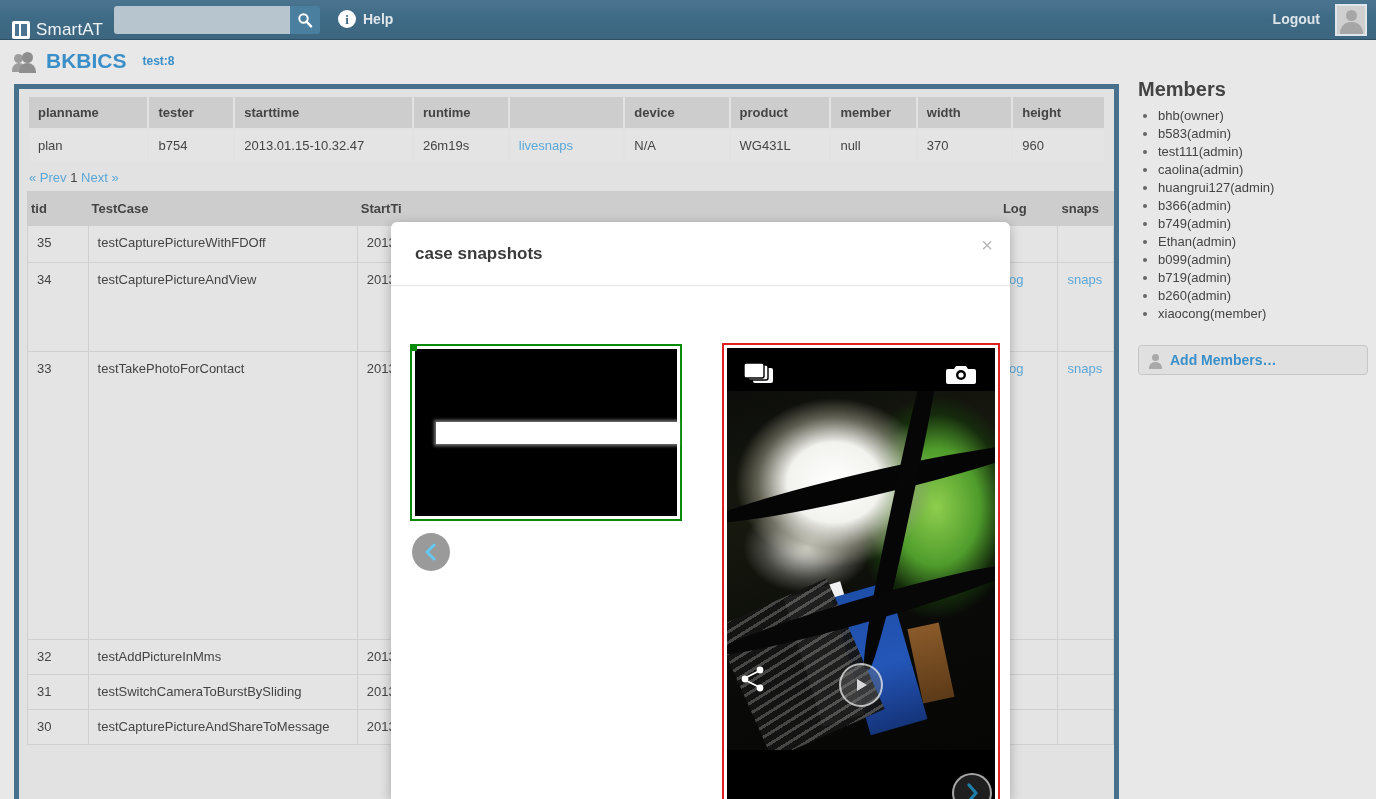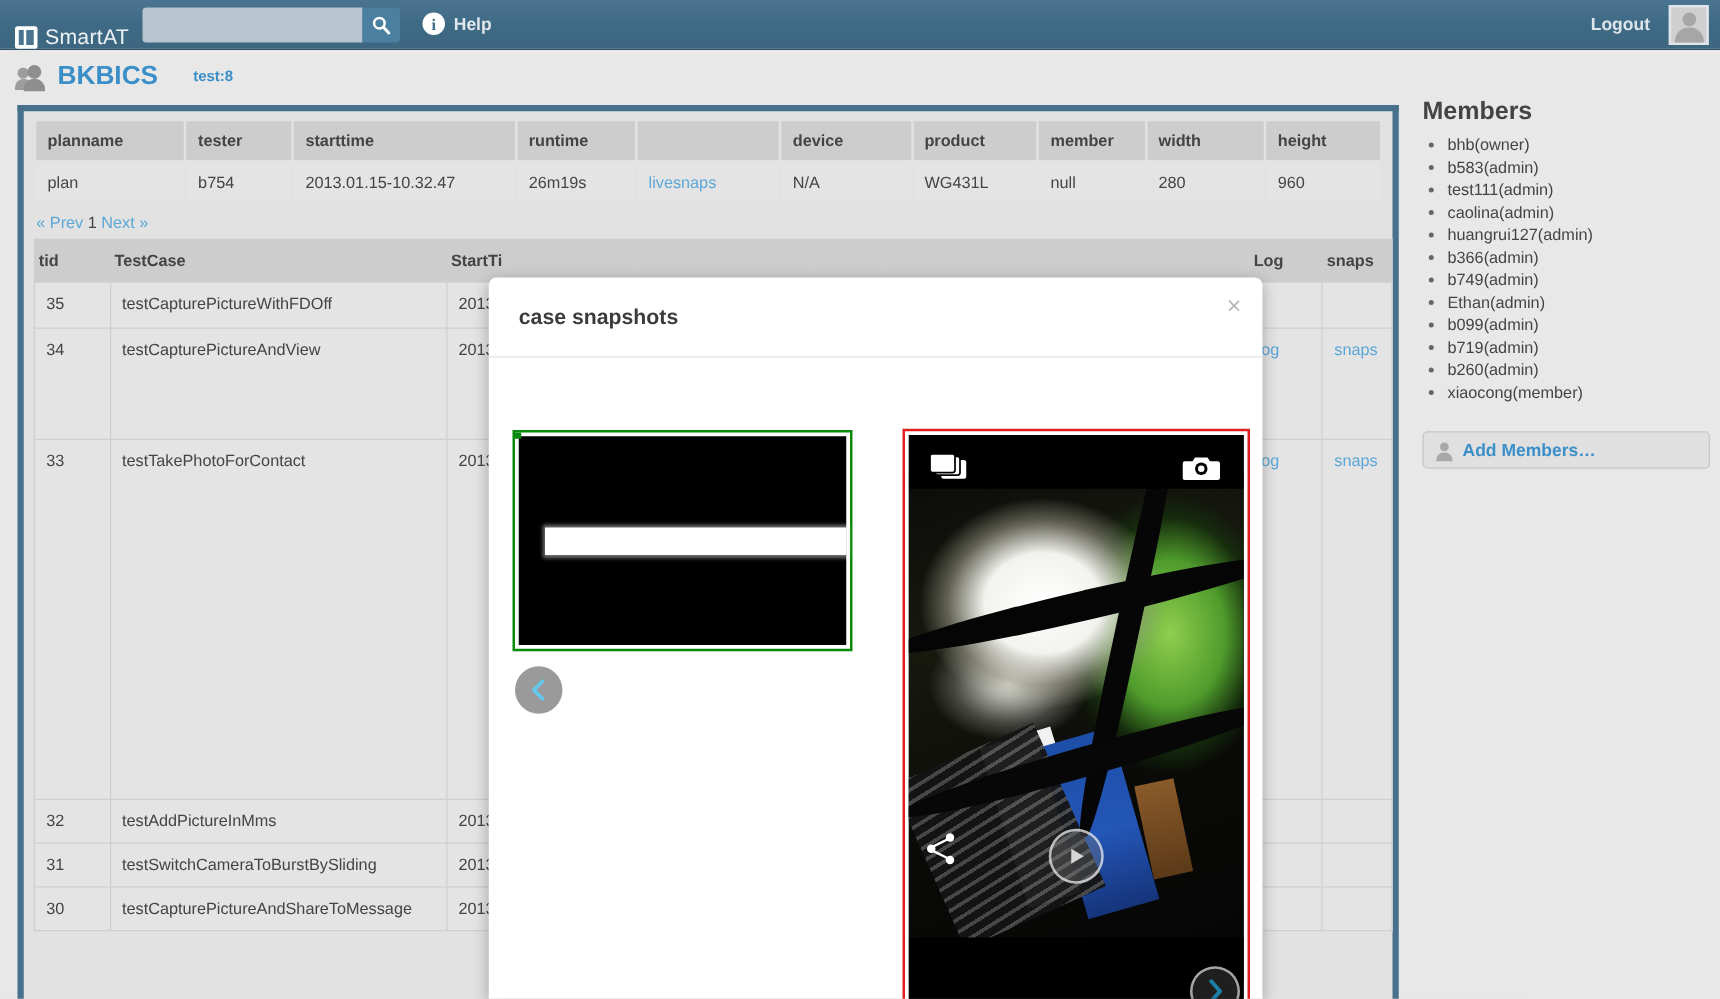--- a/index.html
+++ b/index.html
@@ -119,21 +119,21 @@
   #people-icon .p2b {
     position: absolute; left: 5px; top: 11px; width: 17px; height: 10px;
     border-radius: 9px 9px 0 0; background: #8e8e8e;
   }
   #project-name {
     margin-left: 10px;
     font-size: 21px; font-weight: bold; color: #3b8fc9;
     cursor: pointer;
   }
   #project-sub {
-    margin-left: 28px; font-size: 12px; font-weight: bold; color: #3b8fc9;
+    margin-left: 16px; font-size: 12px; font-weight: bold; color: #3b8fc9;
     cursor: pointer;
   }
 
   
   #content-panel {
     position: absolute; left: 14px; top: 84px;
     width: 1105px; height: 715px;
     background: #e2e2e2;
     border: 5px solid #47708c;
     border-bottom: none;
@@ -413,21 +413,21 @@
     <tbody>
       <tr>
         <td>plan</td>
         <td>b754</td>
         <td>2013.01.15-10.32.47</td>
         <td>26m19s</td>
         <td><a>livesnaps</a></td>
         <td>N/A</td>
         <td>WG431L</td>
         <td>null</td>
-        <td>280</td>
+        <td>370</td>
         <td>960</td>
       </tr>
     </tbody>
   </table>
 
   <div id="pager">
     <a>« Prev</a>
     <span class="cur">1</span>
     <a>Next »</a>
   </div>

